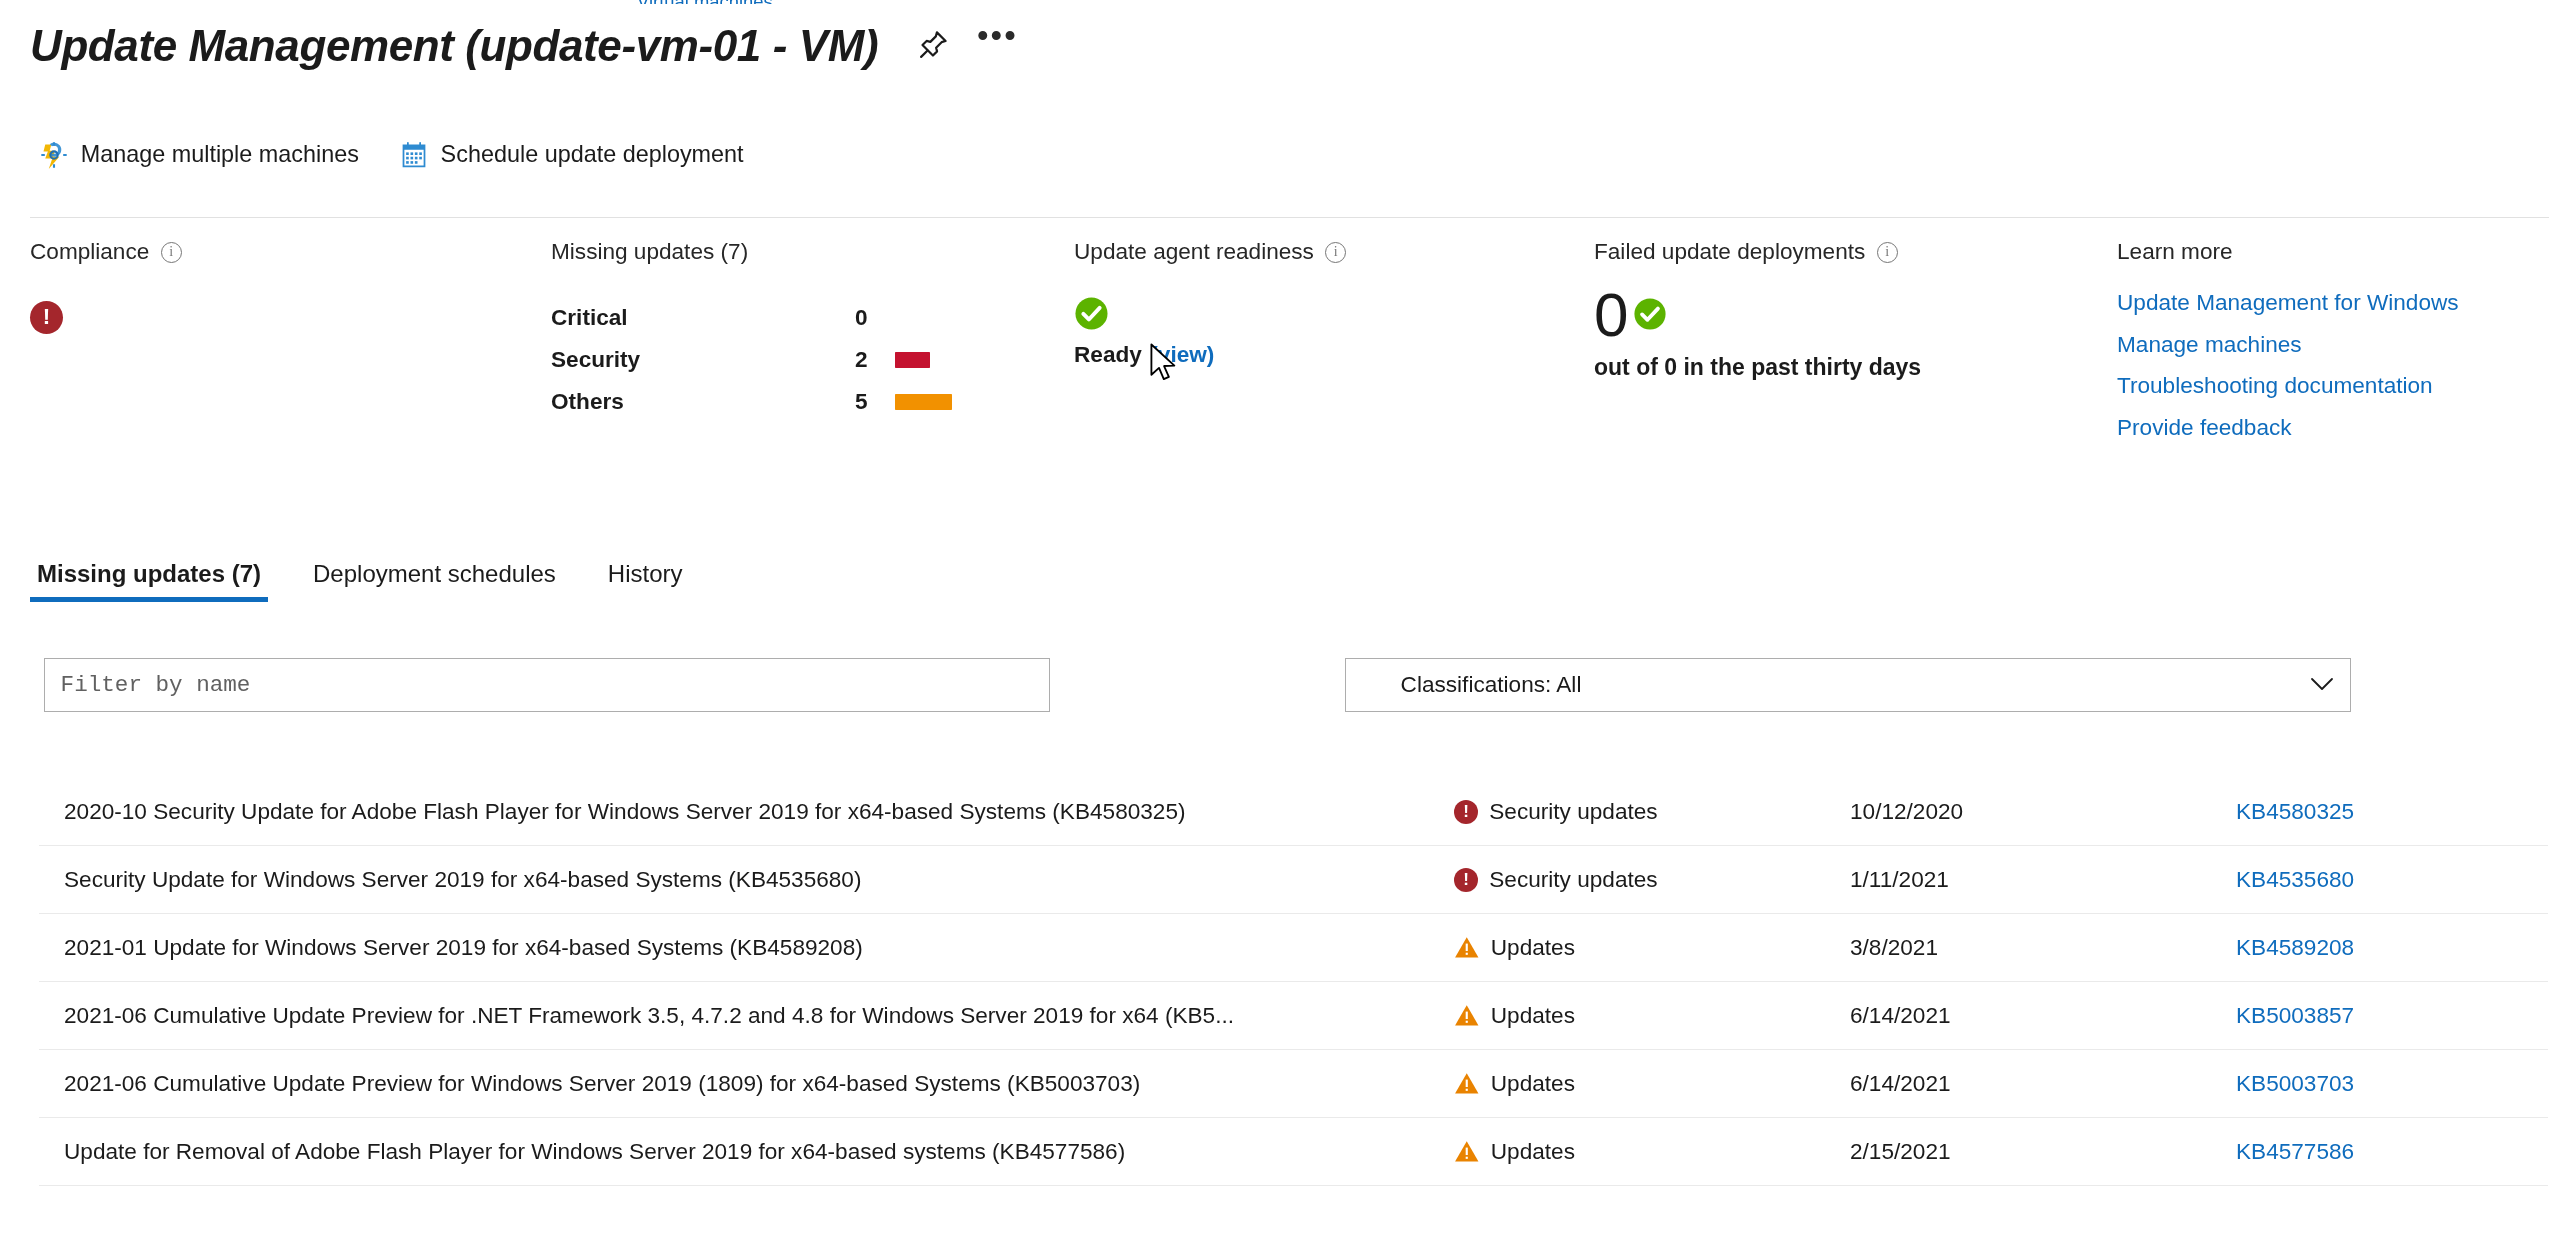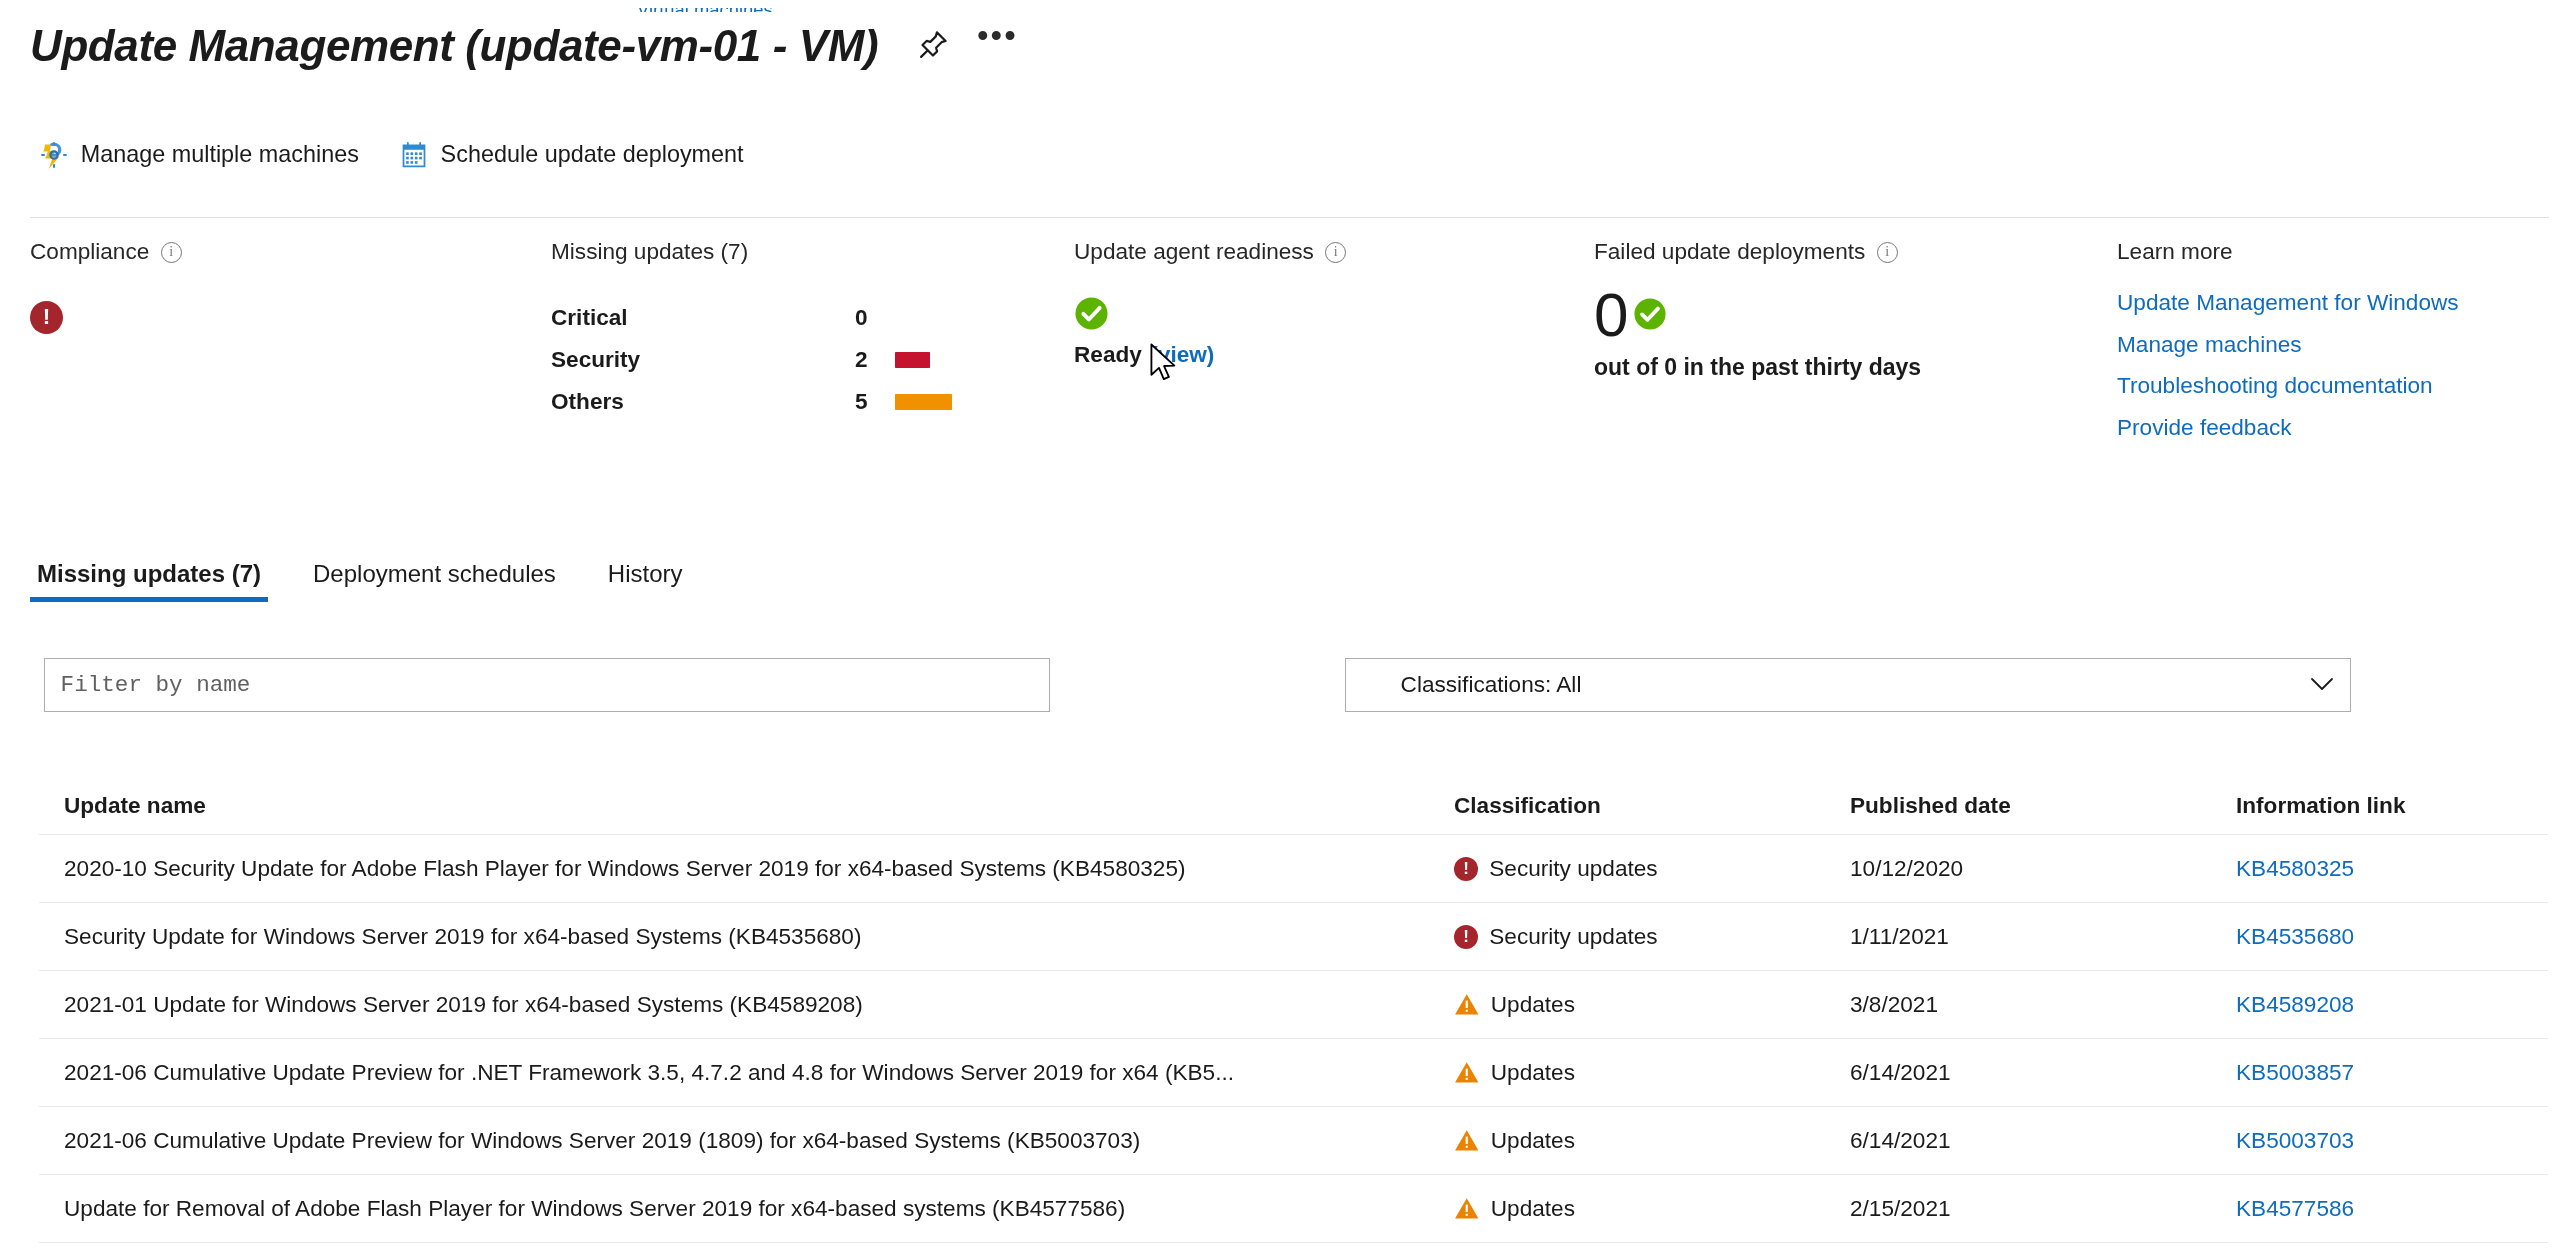--- a/index.html
+++ b/index.html
@@ -14,21 +14,21 @@
     color: #1b1b1b;
     overflow: hidden;
     position: relative;
     -webkit-font-smoothing: antialiased;
   }
 
   
   .breadcrumb-sliver {
     position: absolute;
     left: 637px;
-    top: 8px;
+    top: 0px;
     height: 4.2px;
     width: 467px;
     overflow: hidden;
     color: #0f6cbd;
     font-size: 18.4px;
     line-height: 4.2px;
   }
 
   
   .title-row {
@@ -502,26 +502,20 @@
     <span>
       <svg class="chev" viewBox="0 0 24 14" fill="none" stroke="#1b1b1b" stroke-width="1.8" stroke-linecap="round" stroke-linejoin="round">
           <path d="M2 2 L12 12 L22 2"></path>
         </svg>
     </span>
   </div>
 </div>
 
 <div class="table">
 
-  <div class="t-row t-head">
-    <div class="c c-name">Update name</div>
-    <div class="c c-class">Classification</div>
-    <div class="c c-date">Published date</div>
-    <div class="c c-link">Information link</div>
-  </div>
 
   <div class="t-row">
     <div class="c c-name">2020-10 Security Update for Adobe Flash Player for Windows Server 2019 for x64-based Systems (KB4580325)</div>
     <div class="c c-class">
       <span class="sev-circle" style="width:24px;height:24px;background:#a4262c;">
         <span class="bang" style="font-size:17px;">!</span>
       </span>
       <span>Security updates</span>
     </div>
     <div class="c c-date">10/12/2020</div>

